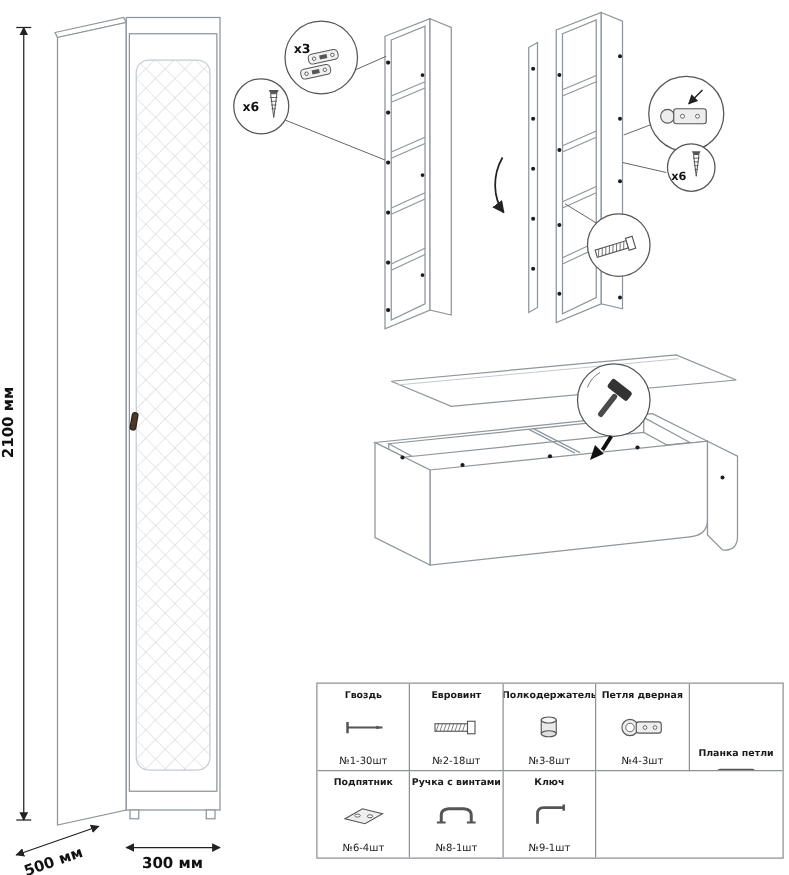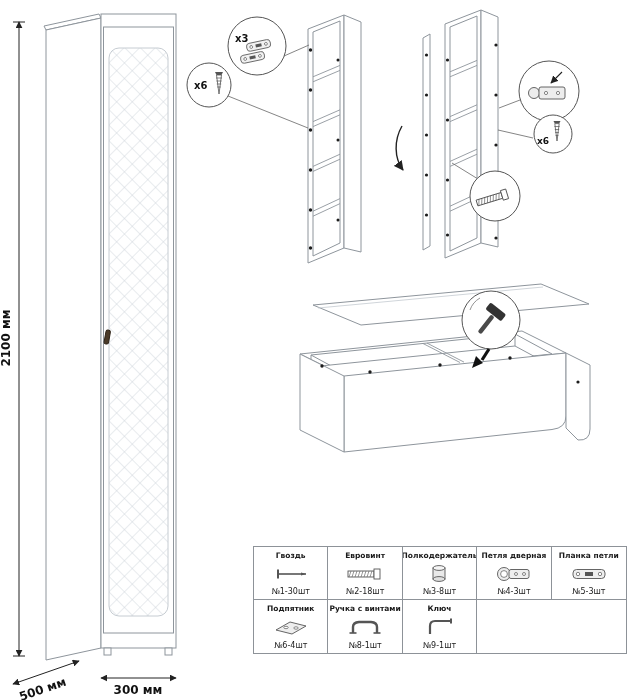--- a/index.html
+++ b/index.html
@@ -2,27 +2,27 @@
 <html><head>
 <meta charset="utf-8">
 <style>
   html,body{margin:0;padding:0;background:#fff;}
   .page{position:relative;width:631px;height:700px;background:#ffffff;overflow:hidden;
         font-family:"DejaVu Sans",sans-serif;color:#1a1a1a;}
   svg text{font-family:"DejaVu Sans",sans-serif;}
   .dim-label{font-size:12px;font-weight:bold;fill:#111;}
   .qty-label{font-weight:bold;fill:#111;}
   
-  .ptable{position:absolute;left:253px;top:546px;width:374px;height:108px;
+  .ptable{position:absolute;left:253px;top:546px;width:374px;height:141px;
           display:grid;grid-template-columns:repeat(5,1fr);grid-template-rows:repeat(2,1fr);
           border:1px solid #8d9298;background:#fff;box-sizing:border-box;}
   .pcell{border-right:1px solid #8d9298;border-bottom:1px solid #8d9298;
          display:flex;flex-direction:column;align-items:center;justify-content:space-between;
          padding:4px 1px 3px 1px;text-align:center;box-sizing:border-box;overflow:hidden;}
-  .pcell:nth-child(5n){border-right:none;}
+  .pcell:nth-child(5n){border-right:none;margin-top:47px;}
   .pcell:nth-child(n+6){border-bottom:none;}
   .pname{font-size:7.5px;font-weight:bold;line-height:1.2;}
   .pqty{font-size:8px;}
   .picon{flex:0 0 auto;}
   .picon svg{display:block;}
 </style>
 </head>
 <body>
 
 <div class="page">

